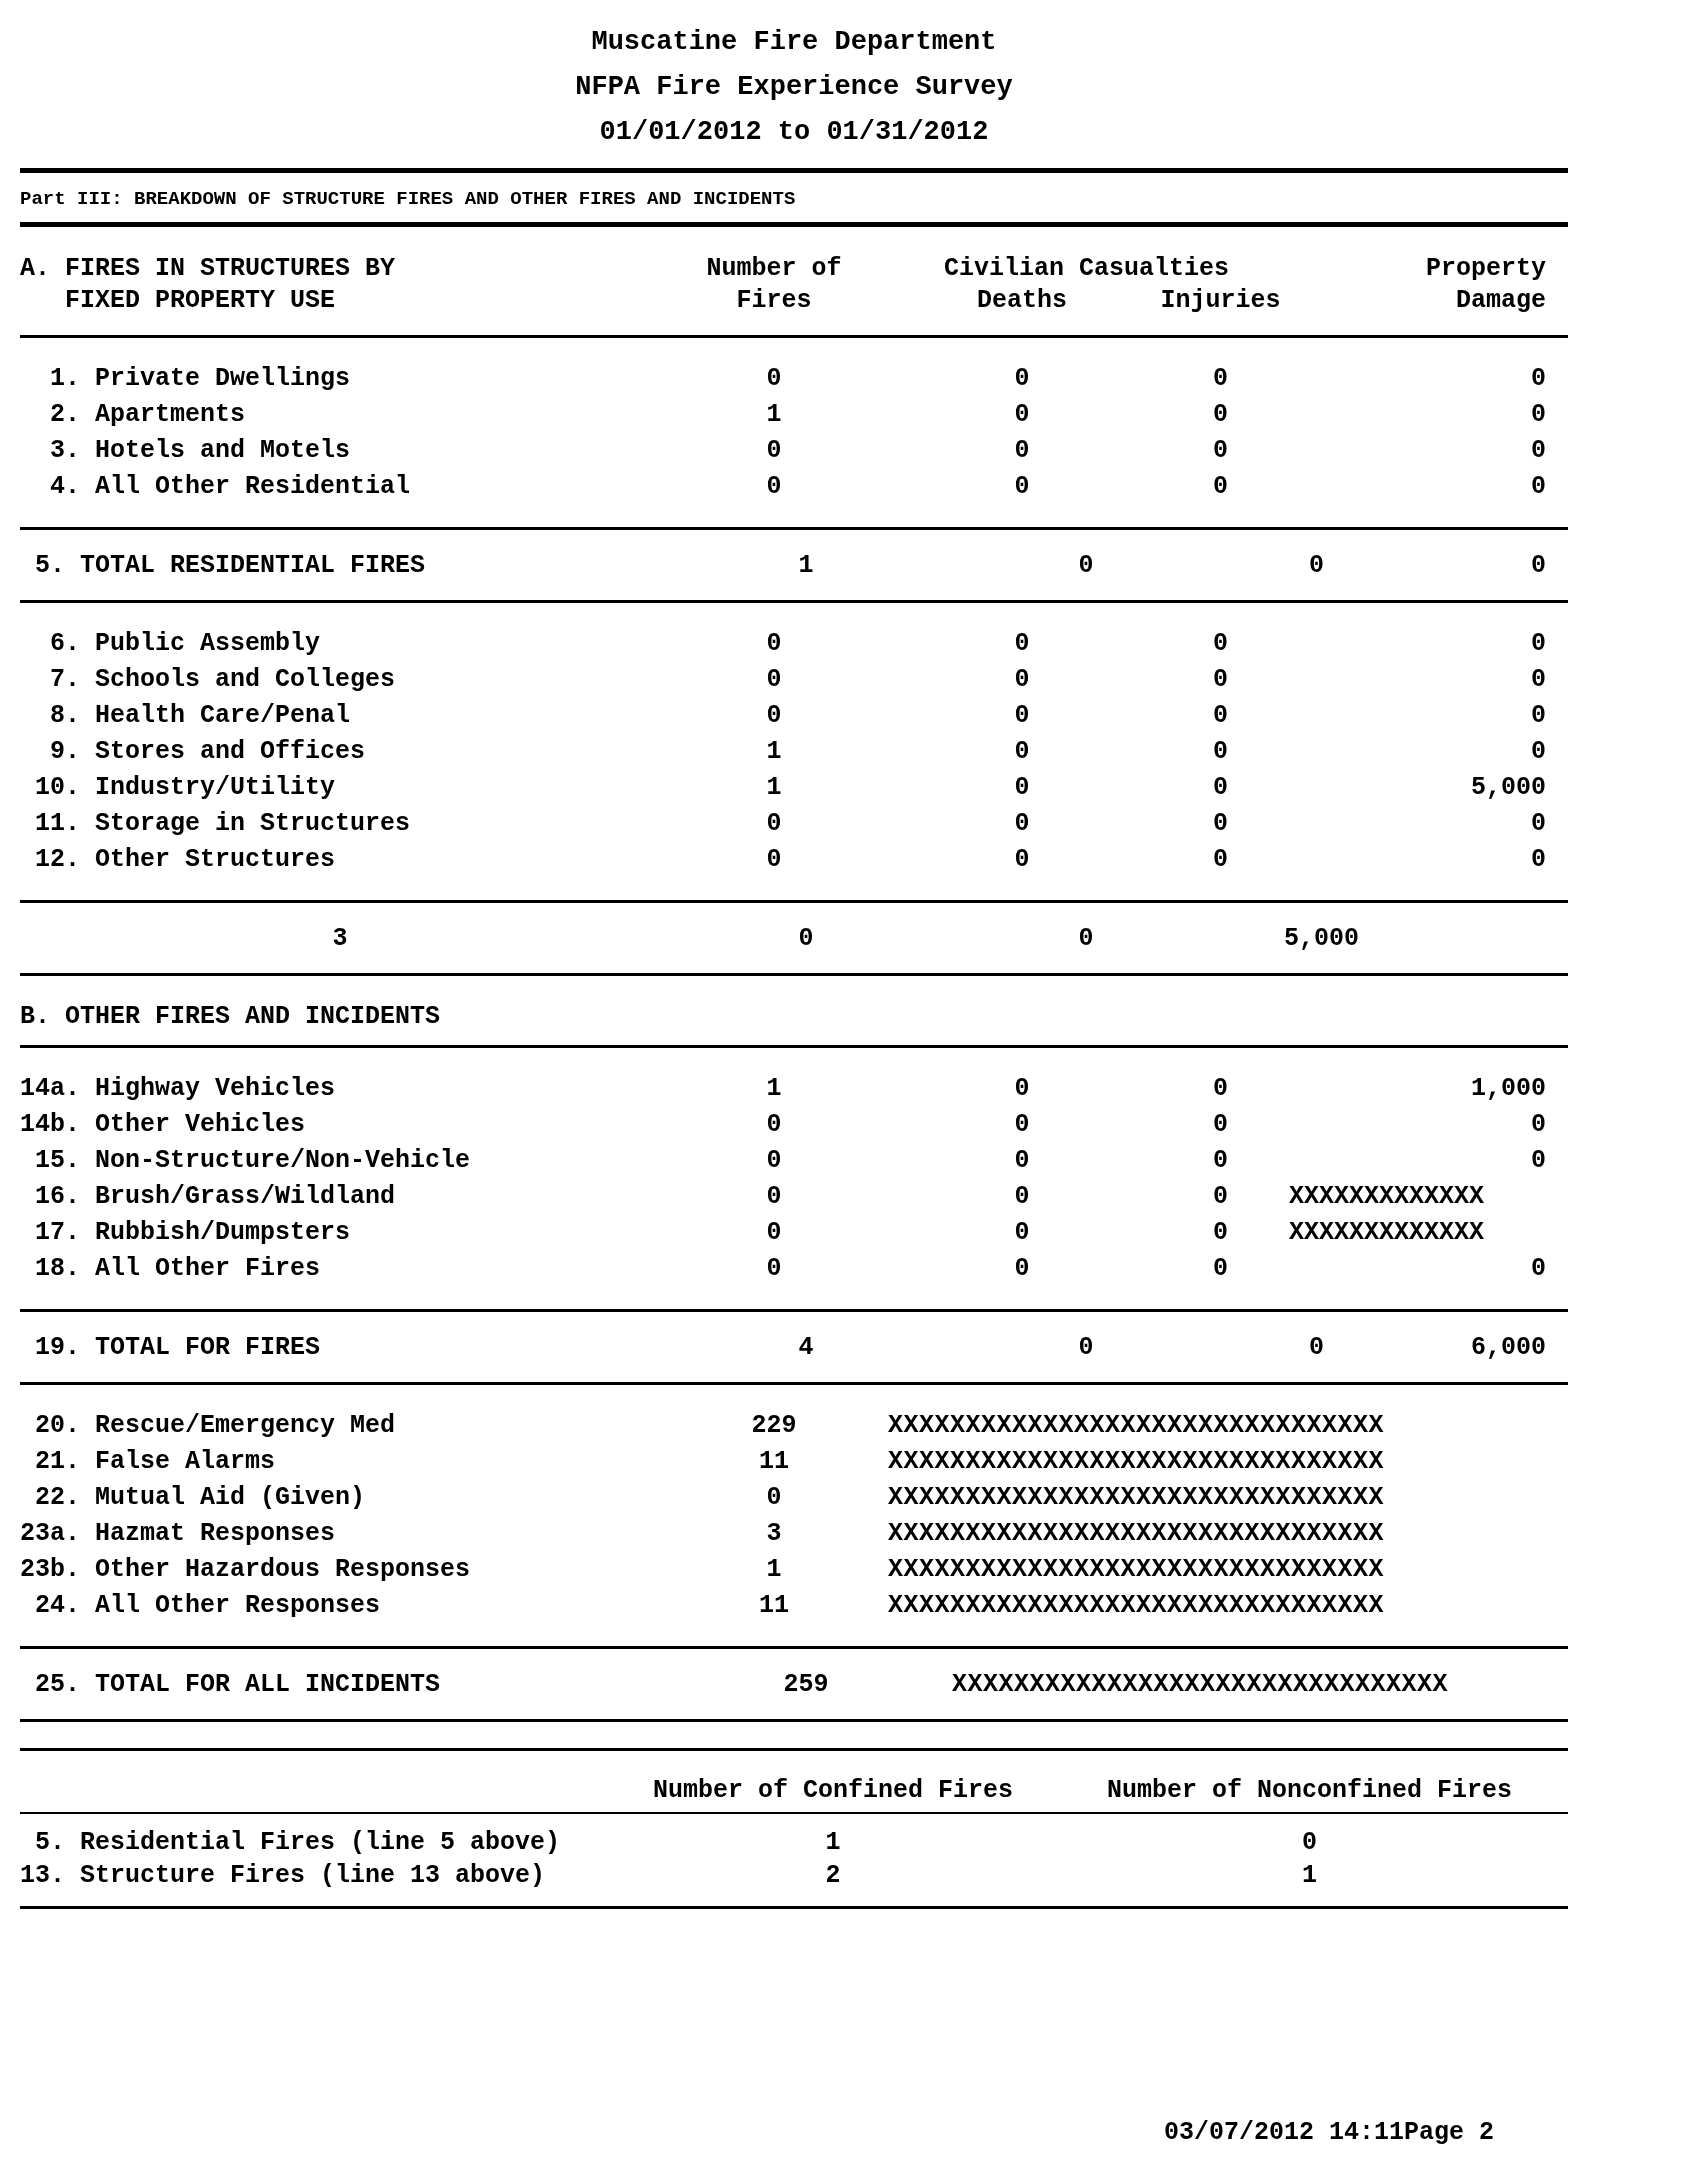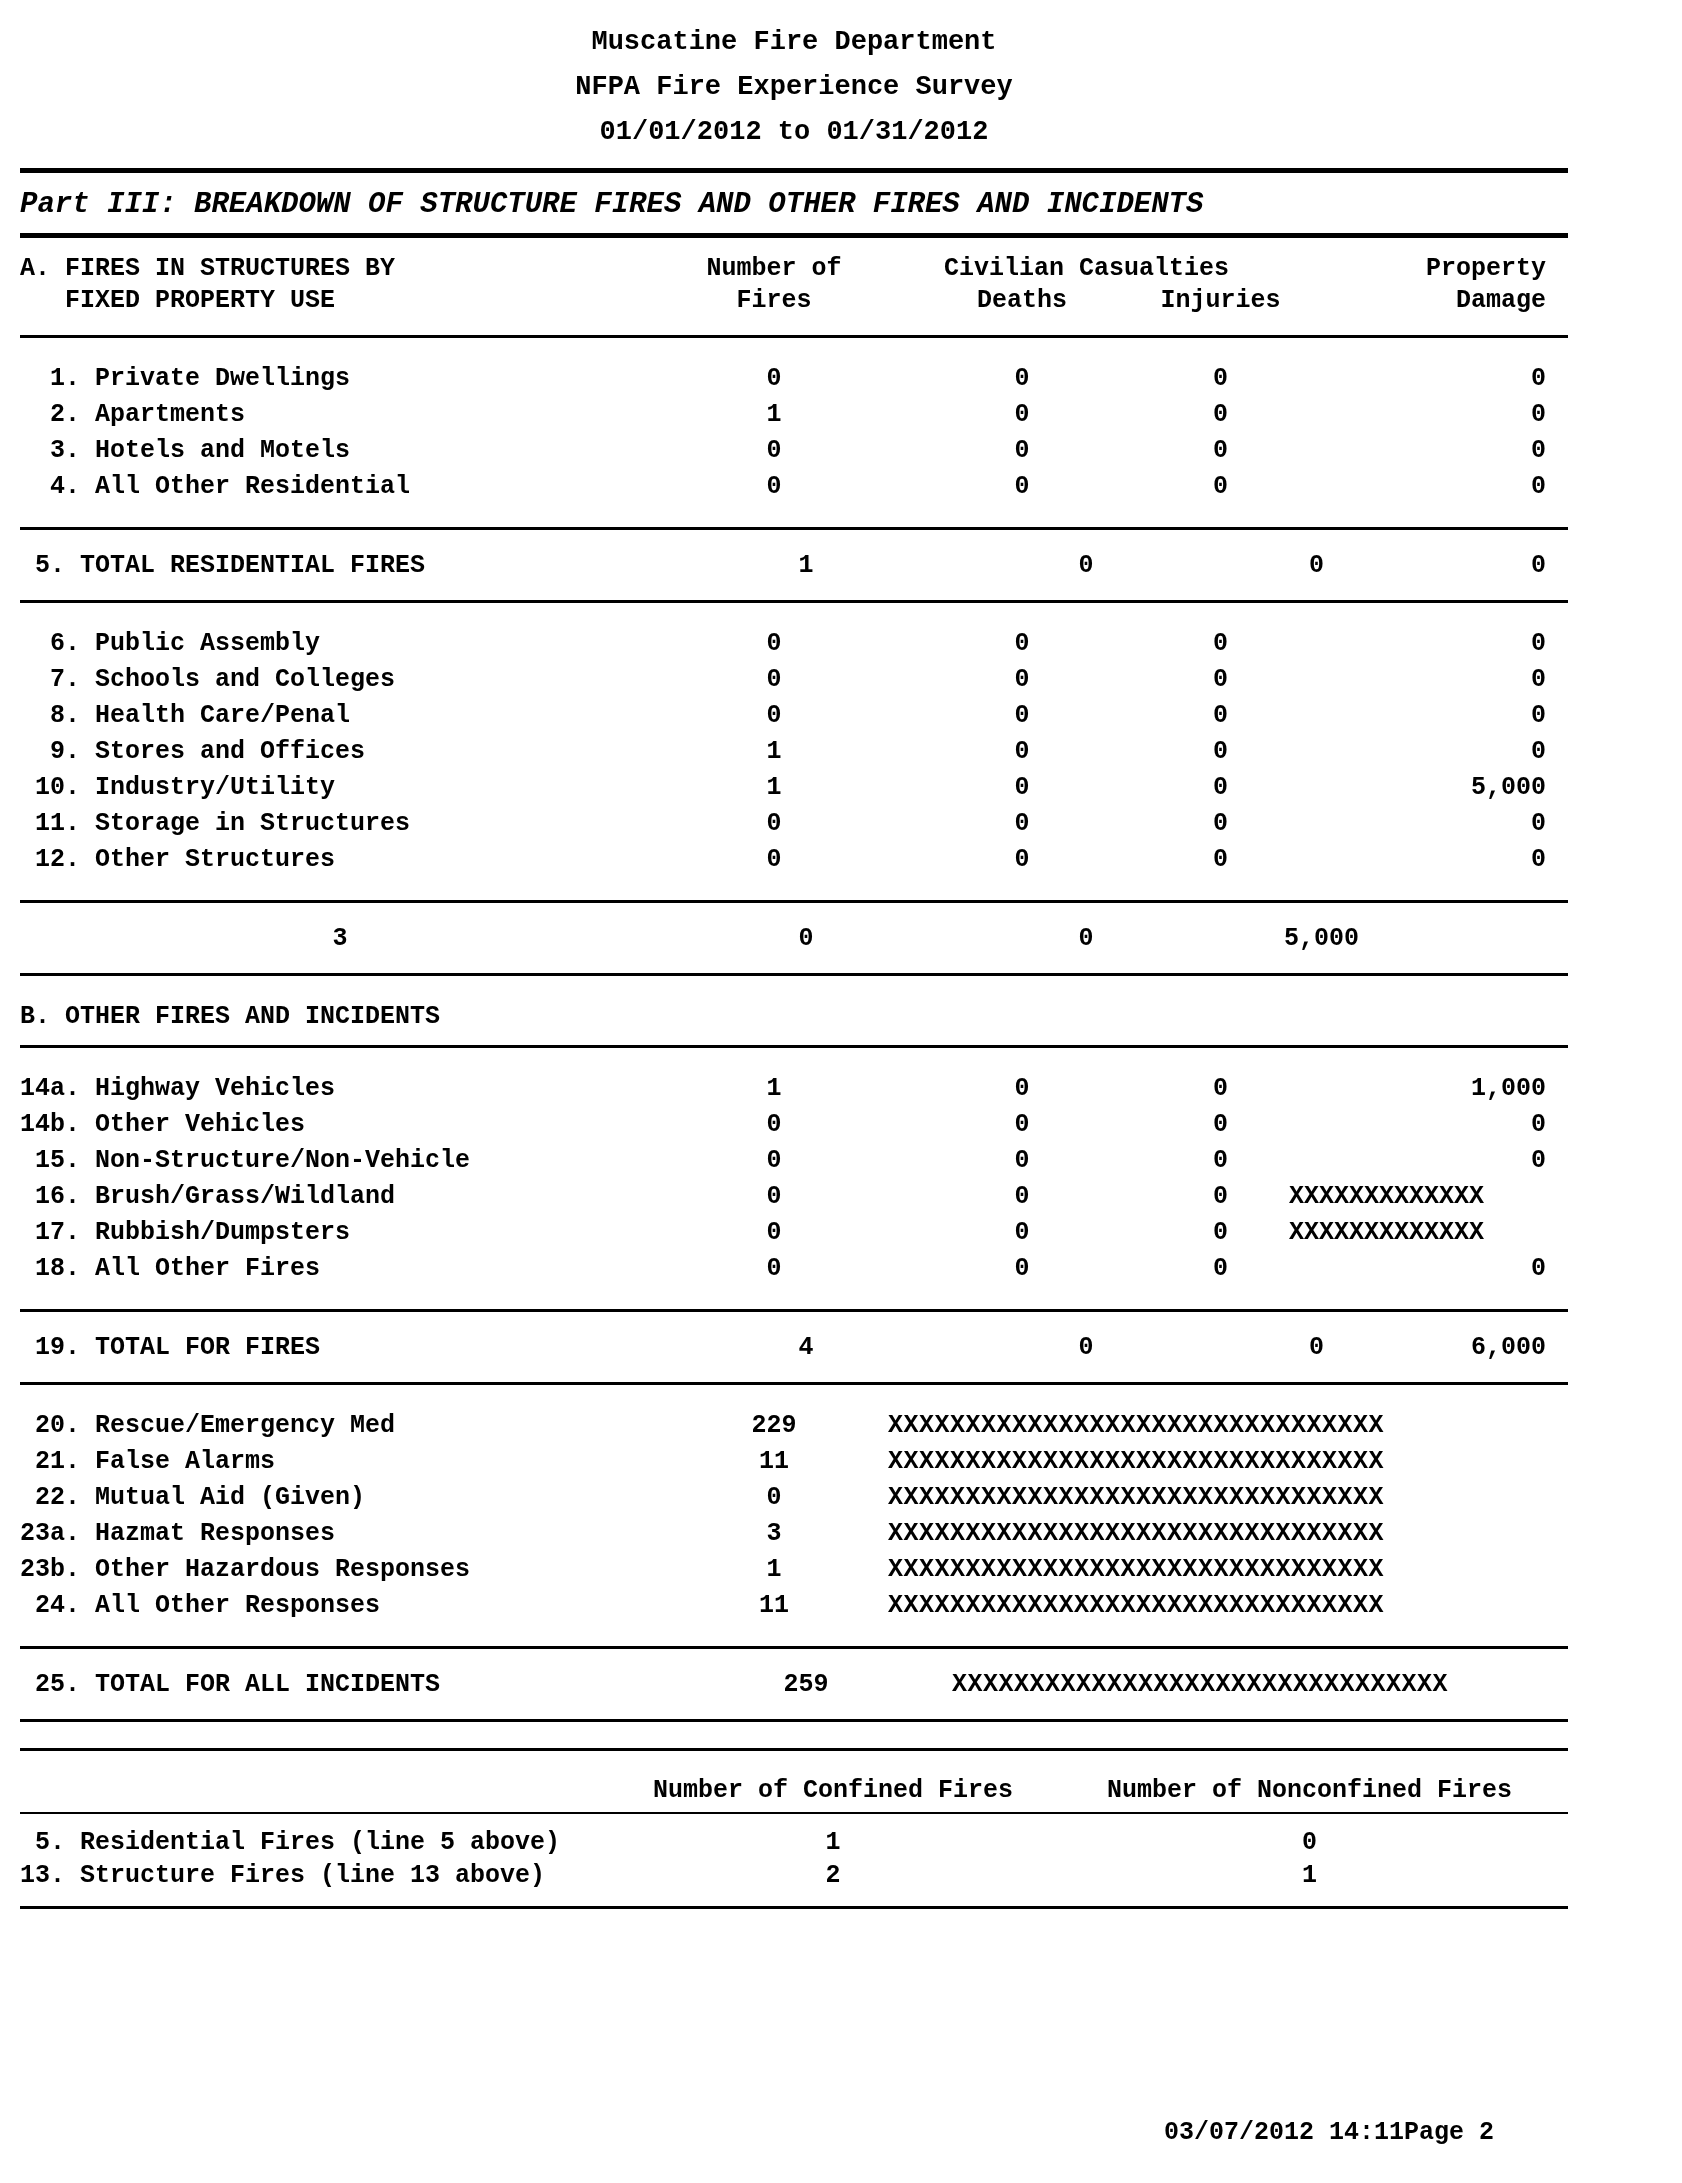--- a/index.html
+++ b/index.html
@@ -8,24 +8,24 @@
   .page { position:relative; width:100%; height:100%; padding:27px 114px 8px 20px;border-radius:20px; }
 
   .doc-header { text-align:center; font-size:27px; }
   .doc-header .h-line { margin-bottom:15px; }
   .doc-header .h-line3 { margin-bottom:0; }
 
   .rule  { height:3px; background:#000; }
   .rule-heavy { height:5px; background:#000; }
   .rule-thin { height:2px; background:#000; }
 
-  .part-title { font-size:29px; margin:15px 0 12px 0;font-style:italic; }
+  .part-title { font-size:19px; margin:15px 0 12px 0; }
 
   .grid       { display:grid; grid-template-columns:640px 228px 268px 129px 1fr; align-items:baseline; line-height:36px; }
-  .grid-hdr   { line-height:32px; margin-top:15px; }
+  .grid-hdr   { line-height:32px; margin-top:26px; }
   .grid-inc   { display:grid; grid-template-columns:640px 228px 1fr; align-items:baseline; line-height:36px; }
   .grid-conf  { display:grid; grid-template-columns:595px 436px 1fr; align-items:baseline; line-height:33px; }
 
   .c-label  { white-space:pre; }
   .c-center { text-align:center; }
   .c-right  { text-align:right; padding-right:22px; }
   .c-right-x{ text-align:right; padding-right:84px; }
   .c-span2  { grid-column: span 2; text-align:center; }
   .c-xs     { text-align:left; letter-spacing:0.5px; }
 

